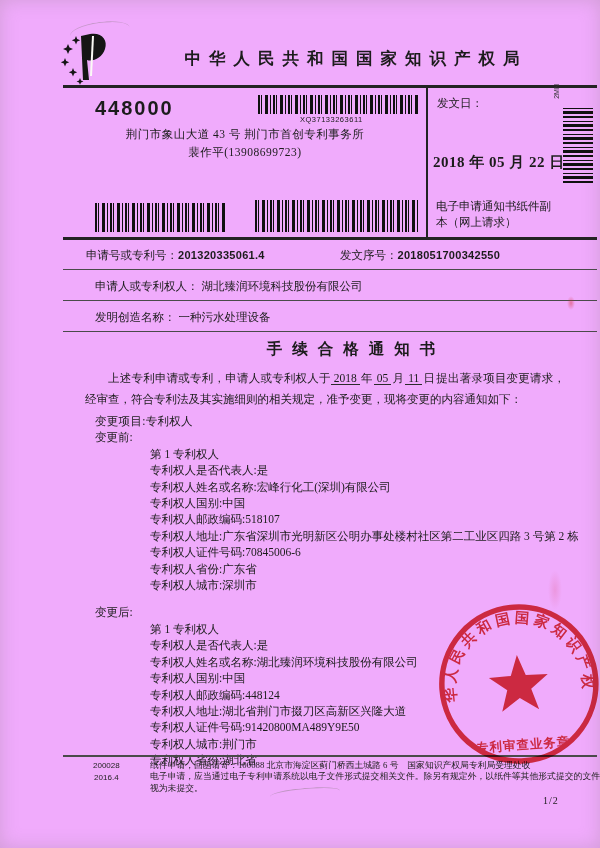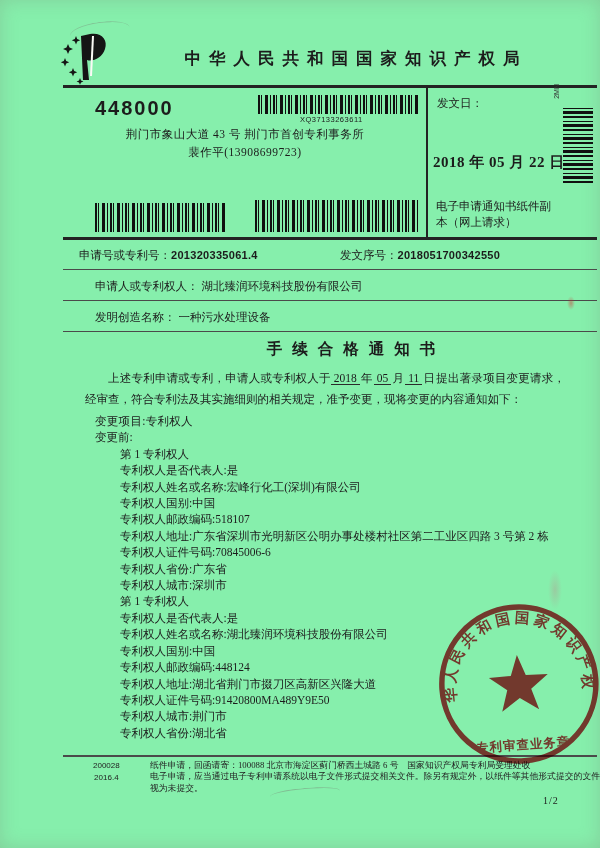--- a/index.html
+++ b/index.html
@@ -1,18 +1,18 @@
 <!DOCTYPE html>
 <html><head>
 <meta charset="utf-8">
 <style>
   html,body{margin:0;padding:0;background:#e9e7e2;}
   .page{
     position:relative;width:600px;height:848px;margin:0 auto;
-    background:#86efac;overflow:hidden;
+    background:#f0abfc;overflow:hidden;
     font-family:"Liberation Serif","DejaVu Serif",serif;
     color:#1c1c1c;
     box-shadow:inset 0 0 18px rgba(120,115,105,.25);
   }
   .abs{position:absolute;}
   .rule{position:absolute;background:#232323;}
   .rule.thin{background:#4a4a4a;}
   
   .agency-title{
     position:absolute;left:120px;top:48px;width:472px;
@@ -43,21 +43,21 @@
   .info-row b{font-family:"Liberation Sans","DejaVu Sans",sans-serif;font-size:11px;letter-spacing:.3px;}
   
   .notice-title{position:absolute;left:120px;top:339px;width:472px;text-align:center;
     font-size:15.5px;font-weight:bold;letter-spacing:10px;white-space:nowrap;}
   .para{position:absolute;left:85px;top:368px;width:480px;font-size:11.5px;line-height:1.85;text-indent:2em;text-align:justify;}
   .para .u{border-bottom:1px solid #2b2b2b;padding:0 3px;}
   .para .unit{padding:0 1px;}
   
   .change-section{position:absolute;left:95px;top:413px;width:500px;font-size:11.5px;line-height:16.4px;}
   .change-section .pair span{letter-spacing:.3px;}
-  .indent{margin-left:25px;width:445px;}
+  .indent{margin-left:55px;width:445px;}
   .after-label{margin-top:11px;}
   
   .footer-rule{top:755px;}
   .form-codes{position:absolute;left:93px;top:760px;font-size:8px;line-height:1.45;color:#222;font-family:"Liberation Sans","DejaVu Sans",sans-serif;text-align:center;}
   .footer-notes{position:absolute;left:150px;top:760px;width:450px;font-size:8.8px;line-height:1.3;color:#222;text-align:justify;}
   .page-number{position:absolute;left:543px;top:795px;font-size:10px;letter-spacing:1px;}
   
   .seal{position:absolute;left:433px;top:600px;width:172px;height:172px;opacity:.9;mix-blend-mode:multiply;transform:rotate(-4deg);}
   
   .artifact{position:absolute;pointer-events:none;}
@@ -92,21 +92,21 @@
   <div class="barcode" style="left:255px;top:200px;width:165px;height:32px;"></div>
 
   <div class="vline" style="left:426px;top:86px;height:152px;"></div>
   <div class="dispatch-label">发文日：</div>
   <div class="dispatch-date">2018 年 05 月 22 日</div>
   <div class="copy-note">电子申请通知书纸件副本（网上请求）</div>
   <div class="side-code">2MN</div>
   <div class="side-barcode"></div>
   <div class="rule" style="left:63px;top:237px;width:534px;height:2.5px;"></div>
 
-  <div class="info-row" style="left:79px;top:248px;">
+  <div class="info-row" style="left:86px;top:248px;">
     <span>申请号或专利号：</span><b>201320335061.4</b>
   </div>
   <div class="info-row" style="left:340px;top:248px;">
     <span>发文序号：</span><b>2018051700342550</b>
   </div>
   <div class="rule thin" style="left:63px;top:269px;width:534px;height:1px;"></div>
   <div class="info-row" style="left:95px;top:279px;">
     <span>申请人或专利权人：</span> <span>湖北臻润环境科技股份有限公司</span>
   </div>
   <div class="rule thin" style="left:63px;top:300px;width:534px;height:1px;"></div>
@@ -129,20 +129,21 @@
       <div>第 1 专利权人</div>
       <div>专利权人是否代表人:是</div>
       <div>专利权人姓名或名称:宏峰行化工(深圳)有限公司</div>
       <div>专利权人国别:中国</div>
       <div>专利权人邮政编码:518107</div>
       <div>专利权人地址:广东省深圳市光明新区公明办事处楼村社区第二工业区四路 3 号第 2 栋</div>
       <div>专利权人证件号码:70845006-6</div>
       <div>专利权人省份:广东省</div>
       <div>专利权人城市:深圳市</div>
     </div>
+    <div class="after-label">变更后:</div>
     <div class="indent">
       <div>第 1 专利权人</div>
       <div>专利权人是否代表人:是</div>
       <div>专利权人姓名或名称:湖北臻润环境科技股份有限公司</div>
       <div>专利权人国别:中国</div>
       <div>专利权人邮政编码:448124</div>
       <div>专利权人地址:湖北省荆门市掇刀区高新区兴隆大道</div>
       <div>专利权人证件号码:91420800MA489Y9E50</div>
       <div>专利权人城市:荆门市</div>
       <div>专利权人省份:湖北省</div>

